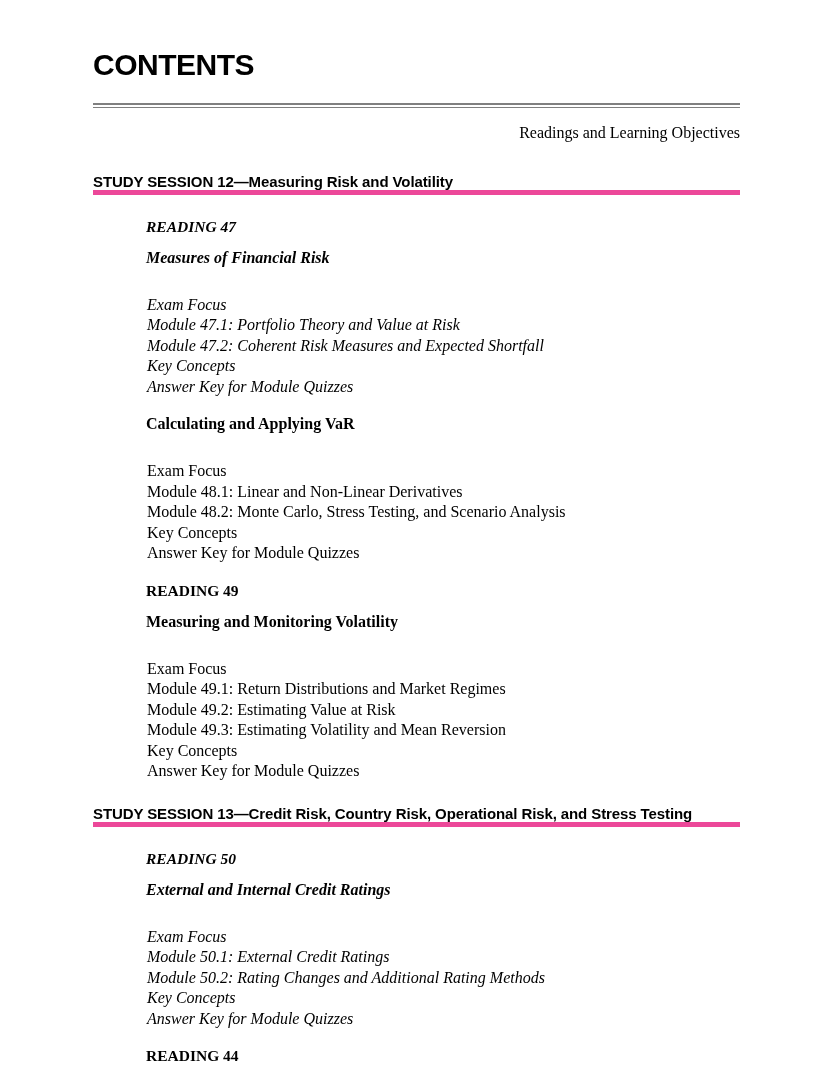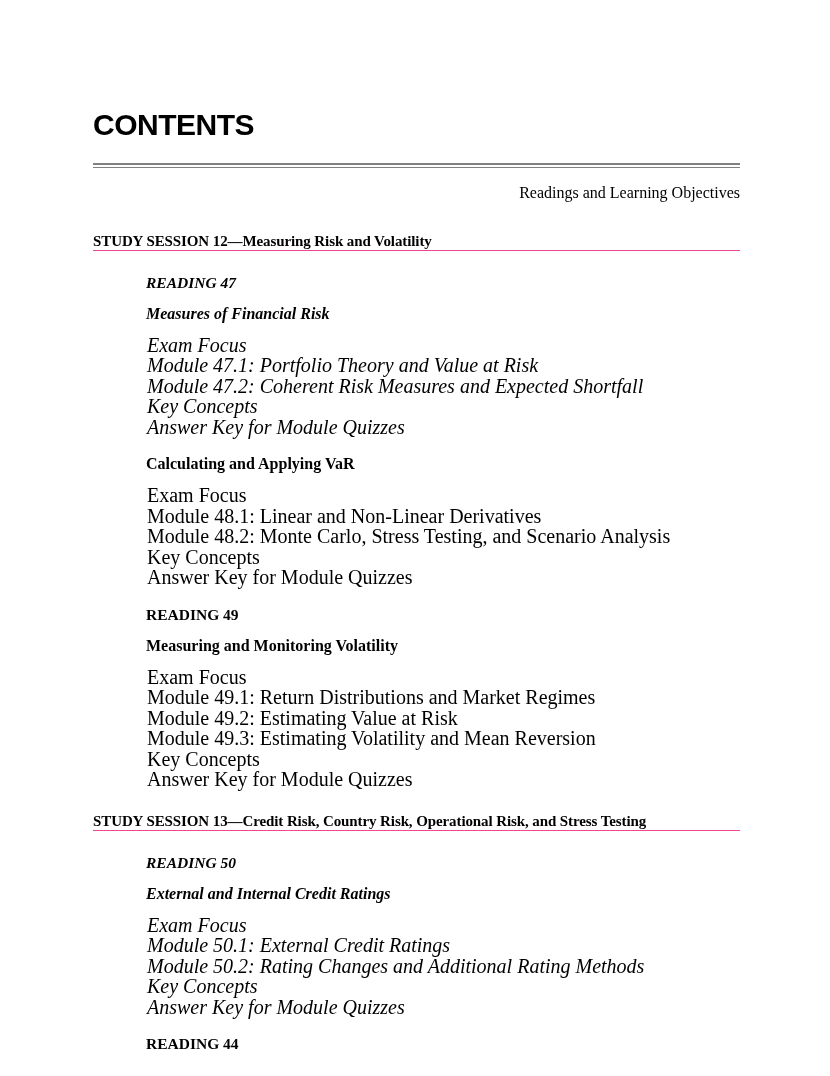--- a/index.html
+++ b/index.html
@@ -11,21 +11,21 @@
     width: 830px;
     height: 1076px;
     color: #000;
     font-family: "Liberation Serif", serif;
     overflow: hidden;
   }
   .page {
     box-sizing: border-box;
     width: 830px;
     height: 1076px;
-    padding: 108px 90px 0 93px;
+    padding: 48px 90px 0 93px;
   }
   .doc-title {
     margin: 0;
     font-family: "Liberation Sans", sans-serif;
     font-weight: 700;
     font-size: 30px;
     line-height: 34px;
     letter-spacing: -0.5px;
     color: #000;
   }
@@ -36,26 +36,26 @@
     border-bottom: 1px solid #808080;
     width: 647px;
   }
   .intro-entry {
     margin: 15px 0 0 53px;
     font-size: 16px;
     line-height: 20.5px;
     text-align: right;
   }
   .session-heading {
-    font-family: Liberation Serif, serif;
+    font-family: Liberation Sans, sans-serif;
     font-weight: 700;
     font-size: 15px;
     letter-spacing: -0.1px;
     line-height: 17px;
-    border-bottom: 1px solid #ec4899;
+    border-bottom: 5px solid #ec4899;
     width: 647px;
   }
   .session-12 { margin-top: 29px; }
   .session-13 { margin-top: 23px; }
   .reading {
     margin-left: 53px;
     margin-top: 17px;
   }
   .session-heading + .reading { margin-top: 22px; font-style: italic; }
   .reading-number {
@@ -64,23 +64,23 @@
     line-height: 19px;
   }
   .reading-title {
     font-weight: 700;
     font-size: 16px;
     line-height: 19px;
     margin-top: 12px;
   }
   .reading-items {
     list-style: none;
-    margin: 12px 0 0 0;
+    margin: 28px 0 0 0;
     padding: 0;
-    font-size: 20px;
+    font-size: 16px;
     line-height: 20.5px;
   }
   .reading-items li { padding-left: 1px; }
 </style>
 </head>
 <body>
 
 <div class="page">
 
   <h1 class="doc-title">CONTENTS</h1>

